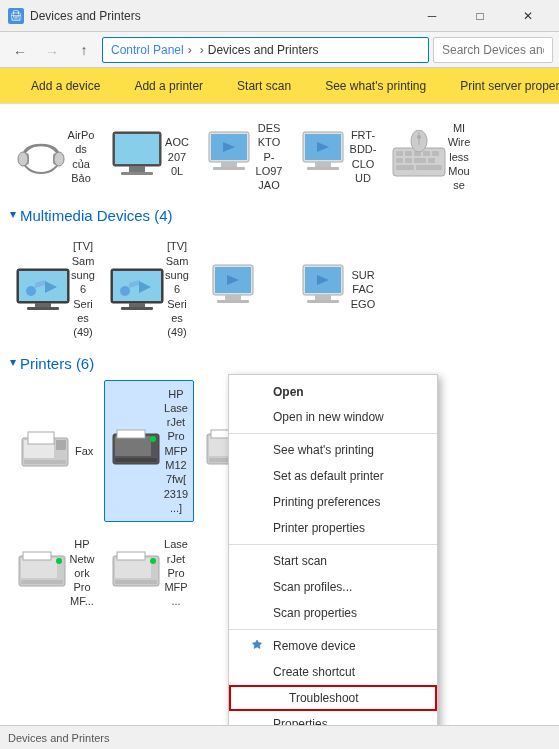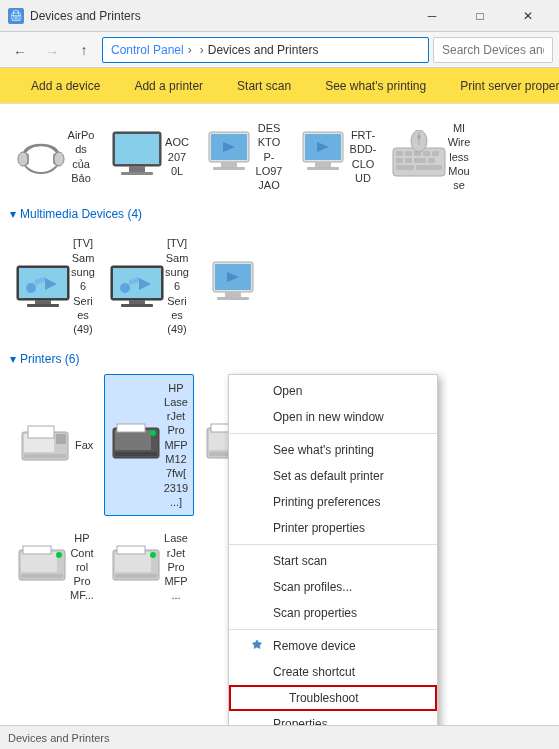--- a/index.html
+++ b/index.html
@@ -137,25 +137,25 @@
       background: white;
       height: calc(749px - 32px - 36px - 36px - 24px);
       overflow: auto;
       padding: 10px;
       position: relative;
     }
 
     
     .section-header {
       color: #0066cc;
-      font-size: 12px;
+      font-size: 15px;
       font-weight: 500;
       margin: 6px 0 8px 0;
       display: flex;
-      align-items: flex-end;
+      align-items: flex-start;
       gap: 4px;
     }
     .section-header::before {
       content: '▾';
       font-size: 12px;
     }
 
     .devices-grid {
       display: flex;
       flex-wrap: wrap;
@@ -222,21 +222,21 @@
     }
     .ctx-item {
       padding: 5px 20px;
       cursor: pointer;
       font-size: 12px;
       color: #333;
       display: flex;
       align-items: center;
       gap: 8px;
     }
-    .ctx-item.bold { font-weight: normal; }
+    .ctx-item.bold { font-weight: bold; align-items: flex-end; }
     .ctx-item.highlighted {
       background: transparent;
       outline: 2px solid #cc0000;
       outline-offset: -2px;
       gap: 24px;
     }
     .ctx-separator {
       height: 1px;
       background: #ddd;
       margin: 3px 0;
@@ -426,20 +426,32 @@
         <svg width="52" height="50" viewBox="0 0 52 50">
           <rect x="6" y="2" width="40" height="30" rx="2" fill="#e0e0e0" stroke="#aaa" stroke-width="1"></rect>
           <rect x="8" y="4" width="36" height="26" fill="#6ab0e0"></rect>
           <polygon points="20,12 32,17 20,22" fill="#3a80c0" opacity="0.7"></polygon>
           <rect x="18" y="32" width="16" height="5" fill="#c0c0c0"></rect>
           <rect x="10" y="37" width="32" height="3" rx="1" fill="#bbb"></rect>
         </svg>
       </div>
     </div>
 
+    <div class="device-item">
+      <div class="device-icon">
+        <svg width="52" height="50" viewBox="0 0 52 50">
+          <rect x="6" y="2" width="40" height="30" rx="2" fill="#e0e0e0" stroke="#aaa" stroke-width="1"></rect>
+          <rect x="8" y="4" width="36" height="26" fill="#6ab0e0"></rect>
+          <polygon points="20,12 32,17 20,22" fill="#3a80c0" opacity="0.7"></polygon>
+          <rect x="18" y="32" width="16" height="5" fill="#c0c0c0"></rect>
+          <rect x="10" y="37" width="32" height="3" rx="1" fill="#bbb"></rect>
+        </svg>
+      </div>
+      <div class="device-label">SURFACEGO</div>
+    </div>
 
   </div>
 
   <div class="section-header">
     <span>Printers (6)</span>
   </div>
   <div class="devices-grid">
 
     <div class="device-item">
       <div class="device-icon">
@@ -490,21 +502,21 @@
     <div class="device-item">
       <div class="device-icon">
         <svg width="54" height="50" viewBox="0 0 54 50">
           <rect x="4" y="10" width="46" height="30" rx="2" fill="#ccc" stroke="#aaa" stroke-width="1"></rect>
           <rect x="6" y="12" width="36" height="20" rx="1" fill="#e0e0e0"></rect>
           <rect x="6" y="34" width="42" height="4" rx="1" fill="#bbb"></rect>
           <circle cx="44" cy="15" r="3" fill="#00cc44"></circle>
           <rect x="8" y="6" width="28" height="8" fill="white" stroke="#aaa" stroke-width="1"></rect>
         </svg>
       </div>
-      <div class="device-label">HP Control Pro MF...</div>
+      <div class="device-label">HP Network Pro MF...</div>
     </div>
 
 
     <div class="device-item">
       <div class="device-icon">
         <svg width="54" height="50" viewBox="0 0 54 50">
           <rect x="4" y="10" width="46" height="30" rx="2" fill="#ccc" stroke="#aaa" stroke-width="1"></rect>
           <rect x="6" y="12" width="36" height="20" rx="1" fill="#e0e0e0"></rect>
           <rect x="6" y="34" width="42" height="4" rx="1" fill="#bbb"></rect>
           <circle cx="44" cy="15" r="3" fill="#00cc44"></circle>

